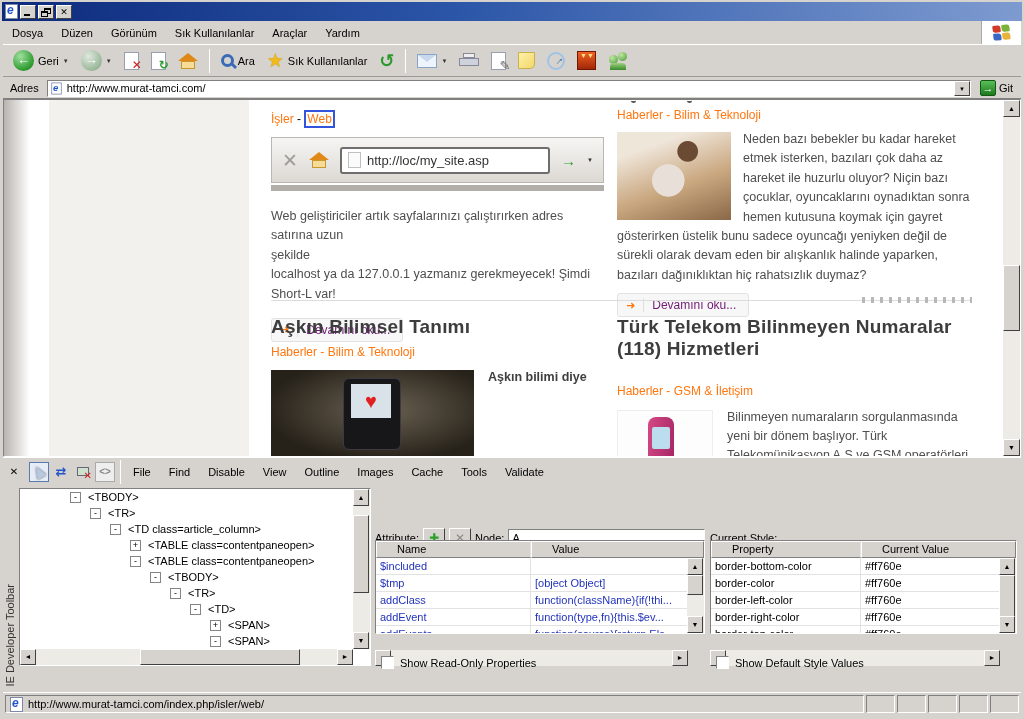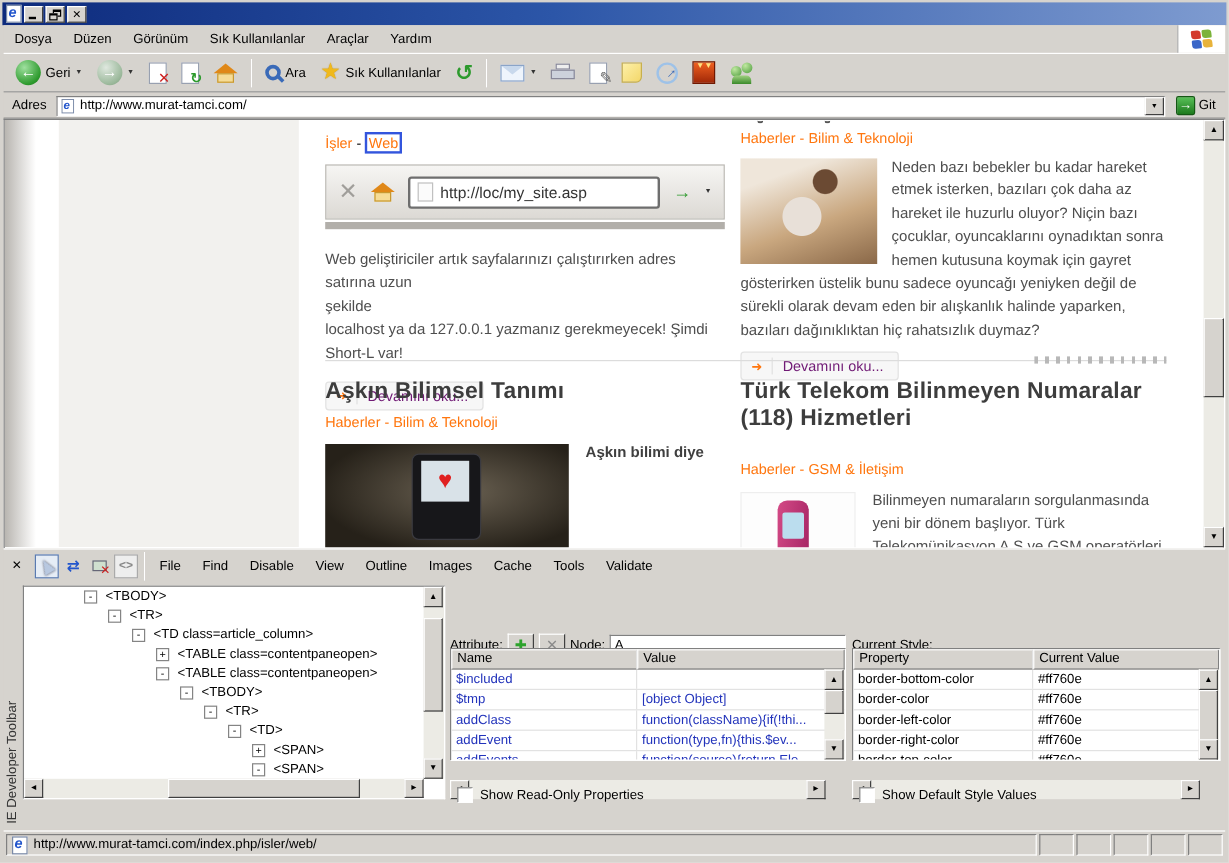--- a/index.html
+++ b/index.html
@@ -202,21 +202,21 @@
   .mini-btn { width:22px; height:20px; background:#d6d3ce; border:1px solid;
     border-color:#fff #404040 #404040 #fff; text-align:center; line-height:18px; font-size:12px; }
   .mini-btn.plus { color:#2da32d; font-weight:bold; }
   .mini-btn.gray { color:#8a8a8a; }
   .node-box { flex:1; height:18px; background:#fff; border:1px solid;
     border-color:#808080 #fff #fff #808080; font-size:11px; padding:2px 3px; }
   .grid { position:absolute; left:0; right:0; top:26px; bottom:16px; background:#fff;
     border:1px solid; border-color:#808080 #fff #fff #808080; overflow:hidden; }
   .grid-head { display:flex; height:17px; }
   .gh { background:#d6d3ce; border:1px solid; border-color:#fff #808080 #808080 #fff;
-    font-size:11px; padding:1px 4px; }
+    font-size:11px; padding:1px 20px; }
   .grid-row { display:flex; height:17px; border-bottom:1px solid #e2e2e2; }
   .gc { font-size:11px; padding:2px 4px; white-space:nowrap; overflow:hidden; }
   .name-col { width:155px; flex:none; border-right:1px solid #e2e2e2; }
   .val-col { flex:1; }
   .blue .gc { color:#2233bb; }
   .gvscroll { position:absolute; right:0; top:17px; bottom:0; width:17px; background:#ecebe5; }
   .ghscroll { position:absolute; left:0; right:17px; bottom:-16px; height:16px; background:#ecebe5; }
   .grid-wrap { position:absolute; left:0; right:0; top:26px; bottom:16px; }
   #style-pane { left:707px; right:4px; }
   #style-pane .name-col { width:150px; }

